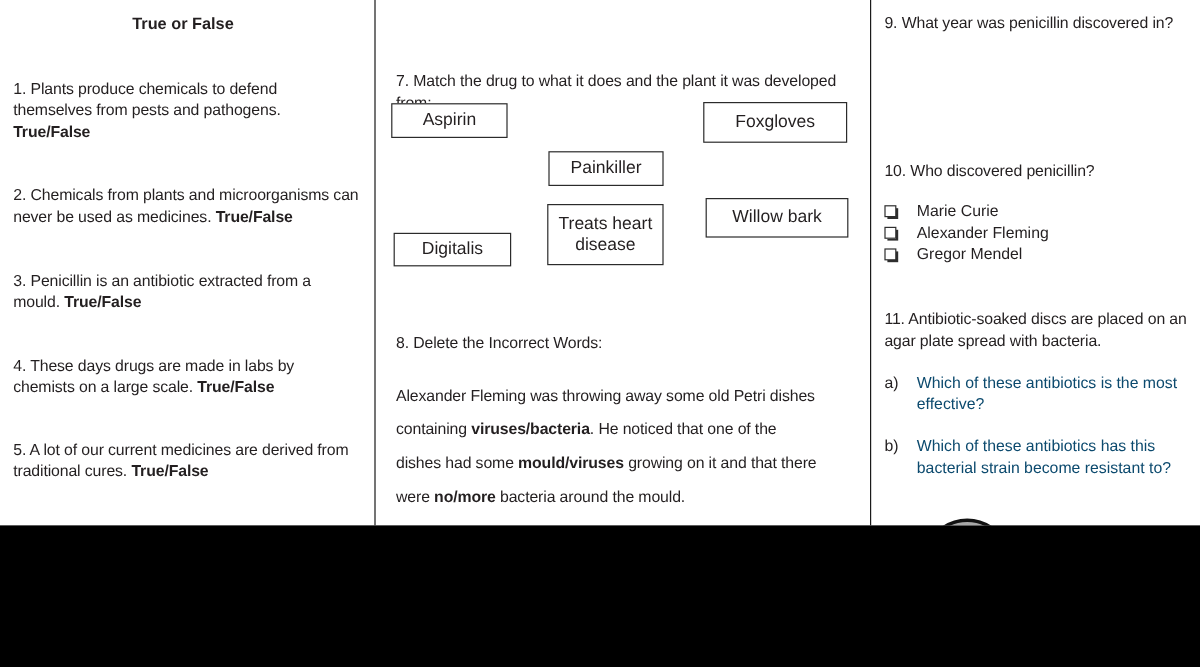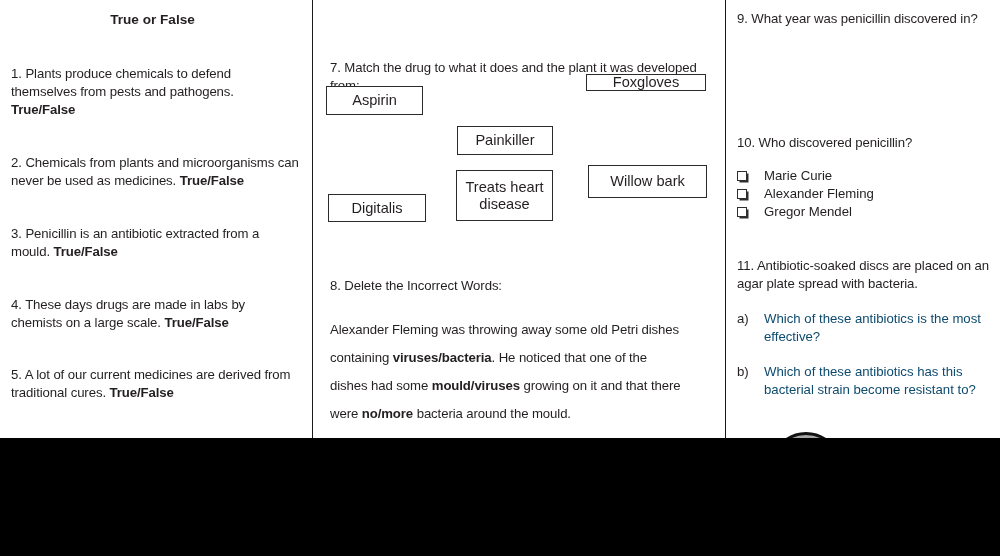--- a/index.html
+++ b/index.html
@@ -203,21 +203,21 @@
   </div>
 
   <div class="col" id="col-mid">
 
     <div class="txt" id="q7-stem">7. Match the drug to what it does and the plant it was developed from:</div>
 
     <div class="match-box" style="left:13px; top:86px; width:97px; height:29px;">Aspirin</div>
 
     <div class="match-box" style="left:144px; top:99px; width:96px; height:29px;margin-top:27px;">Painkiller</div>
 
-    <div class="match-box" style="left:273px; top:74px; width:120px; height:17px;">Foxgloves</div>
+    <div class="match-box" style="left:273px; top:85px; width:120px; height:34px;">Foxgloves</div>
 
     <div class="match-box" style="left:15px; top:178px; width:98px; height:28px;margin-top:16px;">Digitalis</div>
 
     <div class="match-box" style="left:143px; top:170px; width:97px; height:51px;">Treats heart disease</div>
 
     <div class="match-box" style="left:275px; top:165px; width:119px; height:33px;">Willow bark</div>
 
     <div class="txt" id="q8-stem">8. Delete the Incorrect Words:</div>
 
     <div class="txt" id="q8-body">

